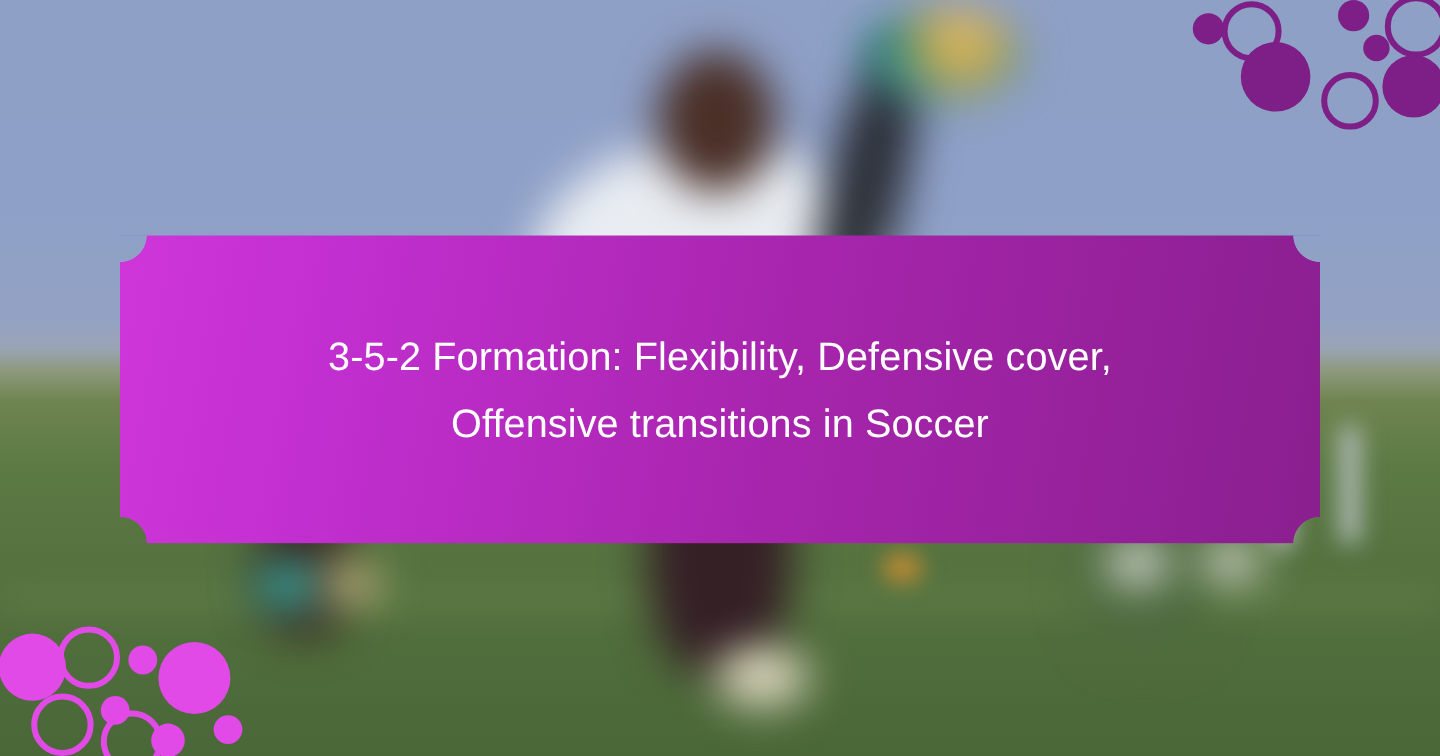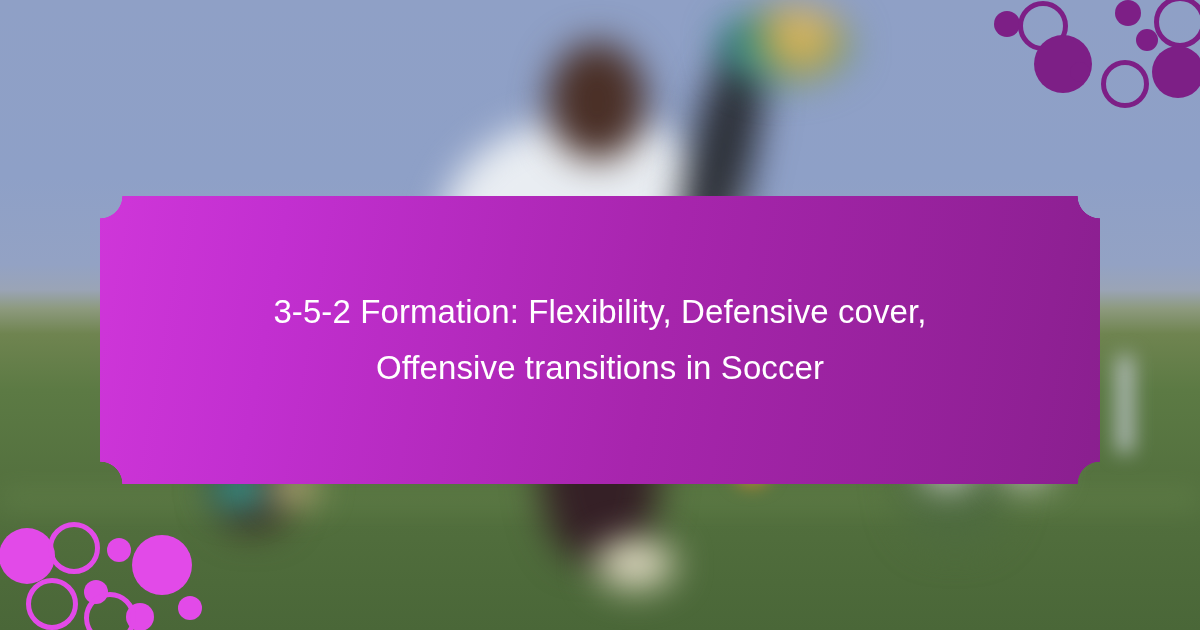--- a/index.html
+++ b/index.html
@@ -135,21 +135,21 @@
   
   .deco { position: absolute; }
   .dot { position: absolute; border-radius: 50%; }
 
   
   .banner {
     position: absolute;
     left: 100px;
     top: 196px;
     width: 1000px;
-    height: 288px;
+    height: 257px;
     background: linear-gradient(100deg, #cf36d9 0%, #c22fd0 18%, #a725ad 55%, #8a1f8f 100%);
     
     -webkit-mask-image:
       radial-gradient(circle 22px at 0 0,       transparent 0 22px, #000 22.6px),
       radial-gradient(circle 22px at 100% 0,    transparent 0 22px, #000 22.6px),
       radial-gradient(circle 22px at 0 100%,    transparent 0 22px, #000 22.6px),
       radial-gradient(circle 22px at 100% 100%, transparent 0 22px, #000 22.6px);
     -webkit-mask-composite: source-in;
     mask-image:
       radial-gradient(circle 22px at 0 0,       transparent 0 22px, #000 22.6px),

